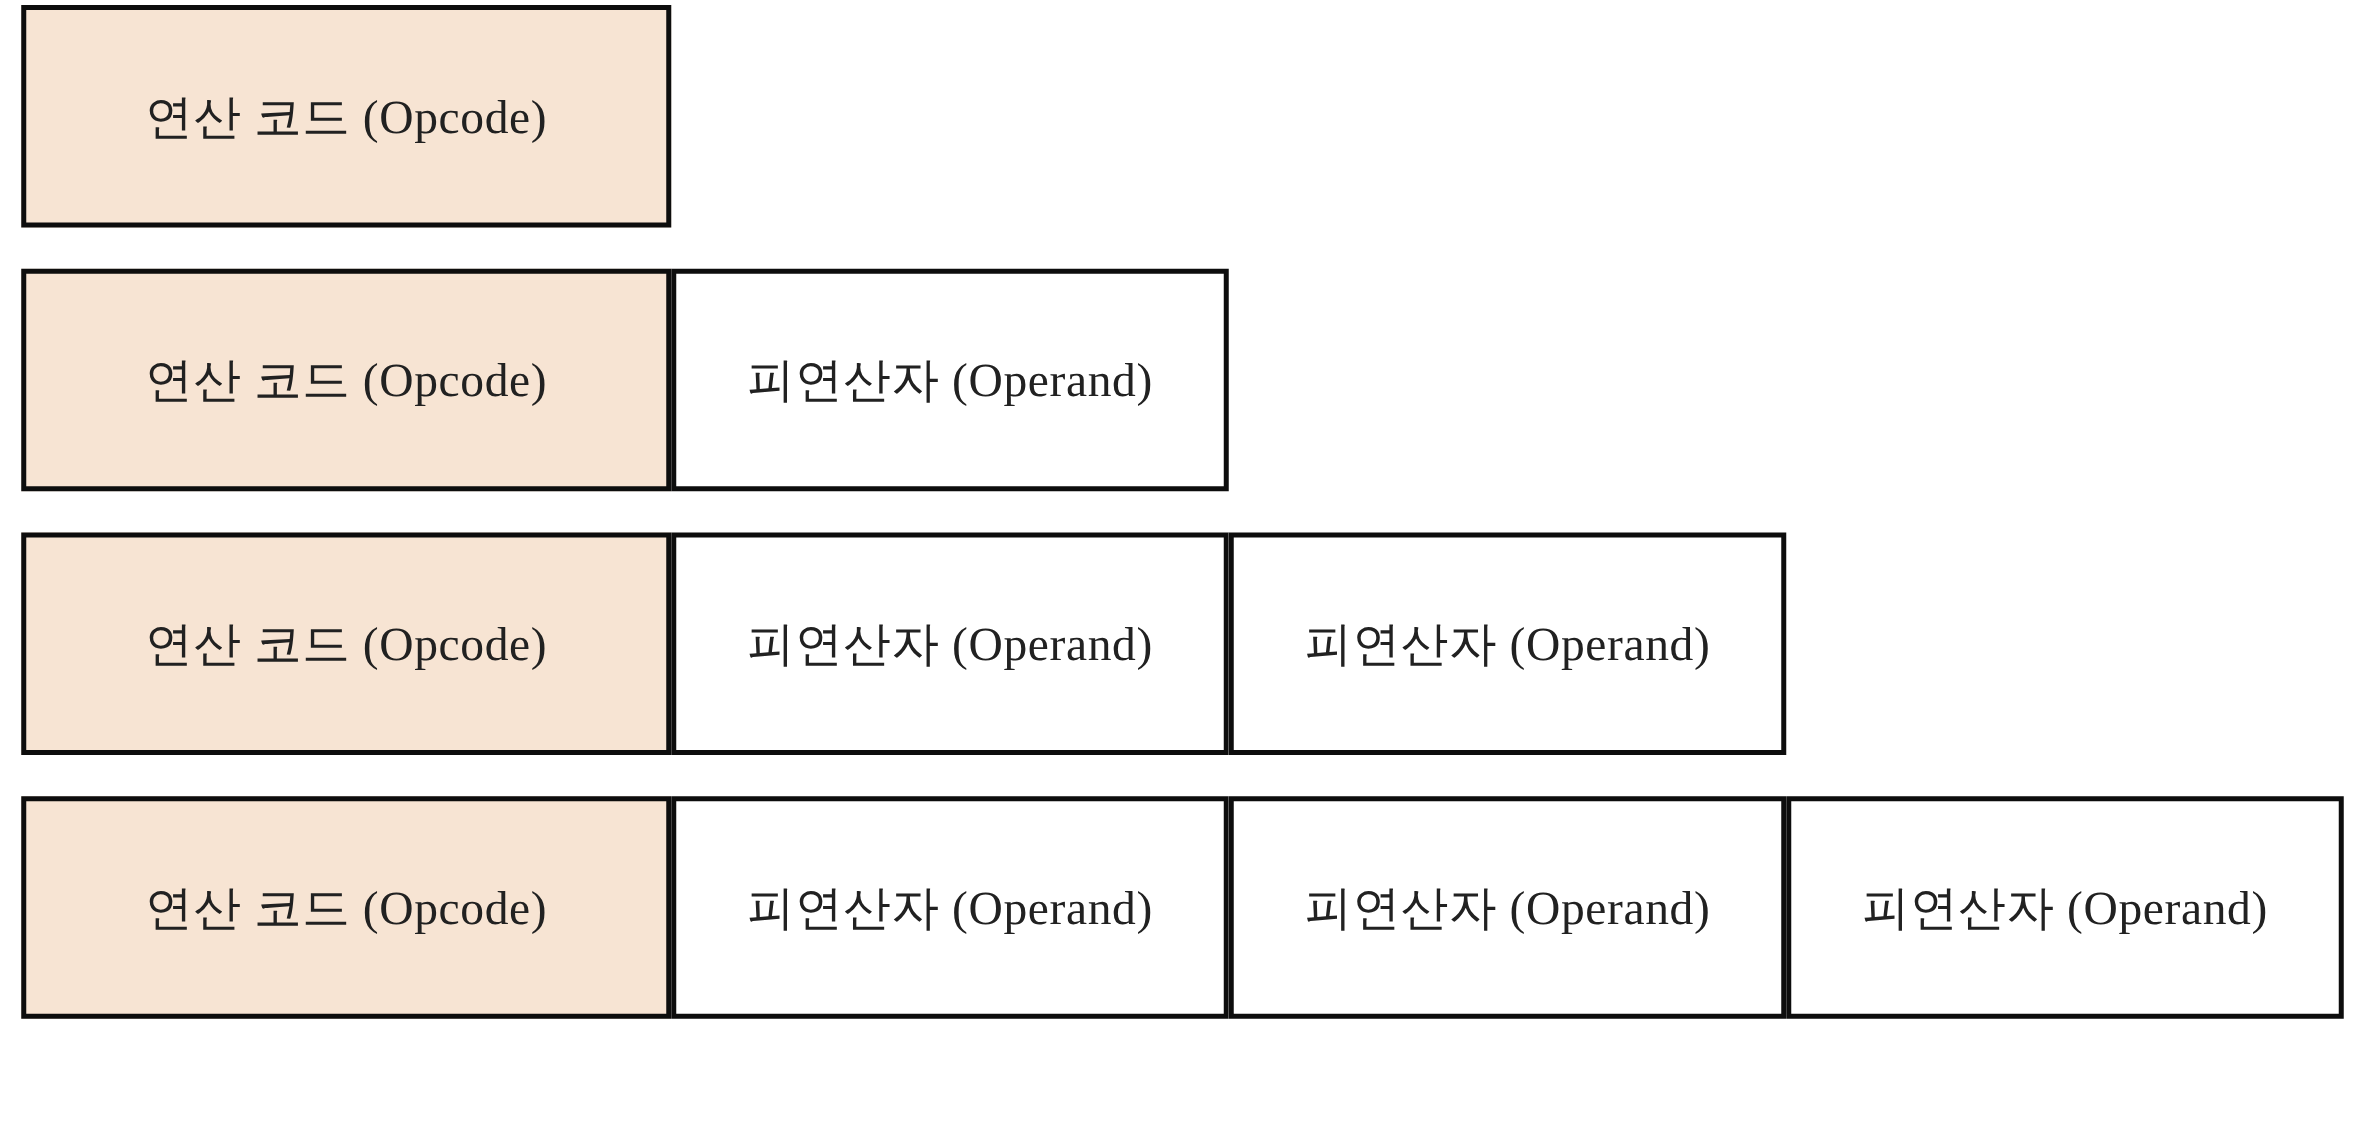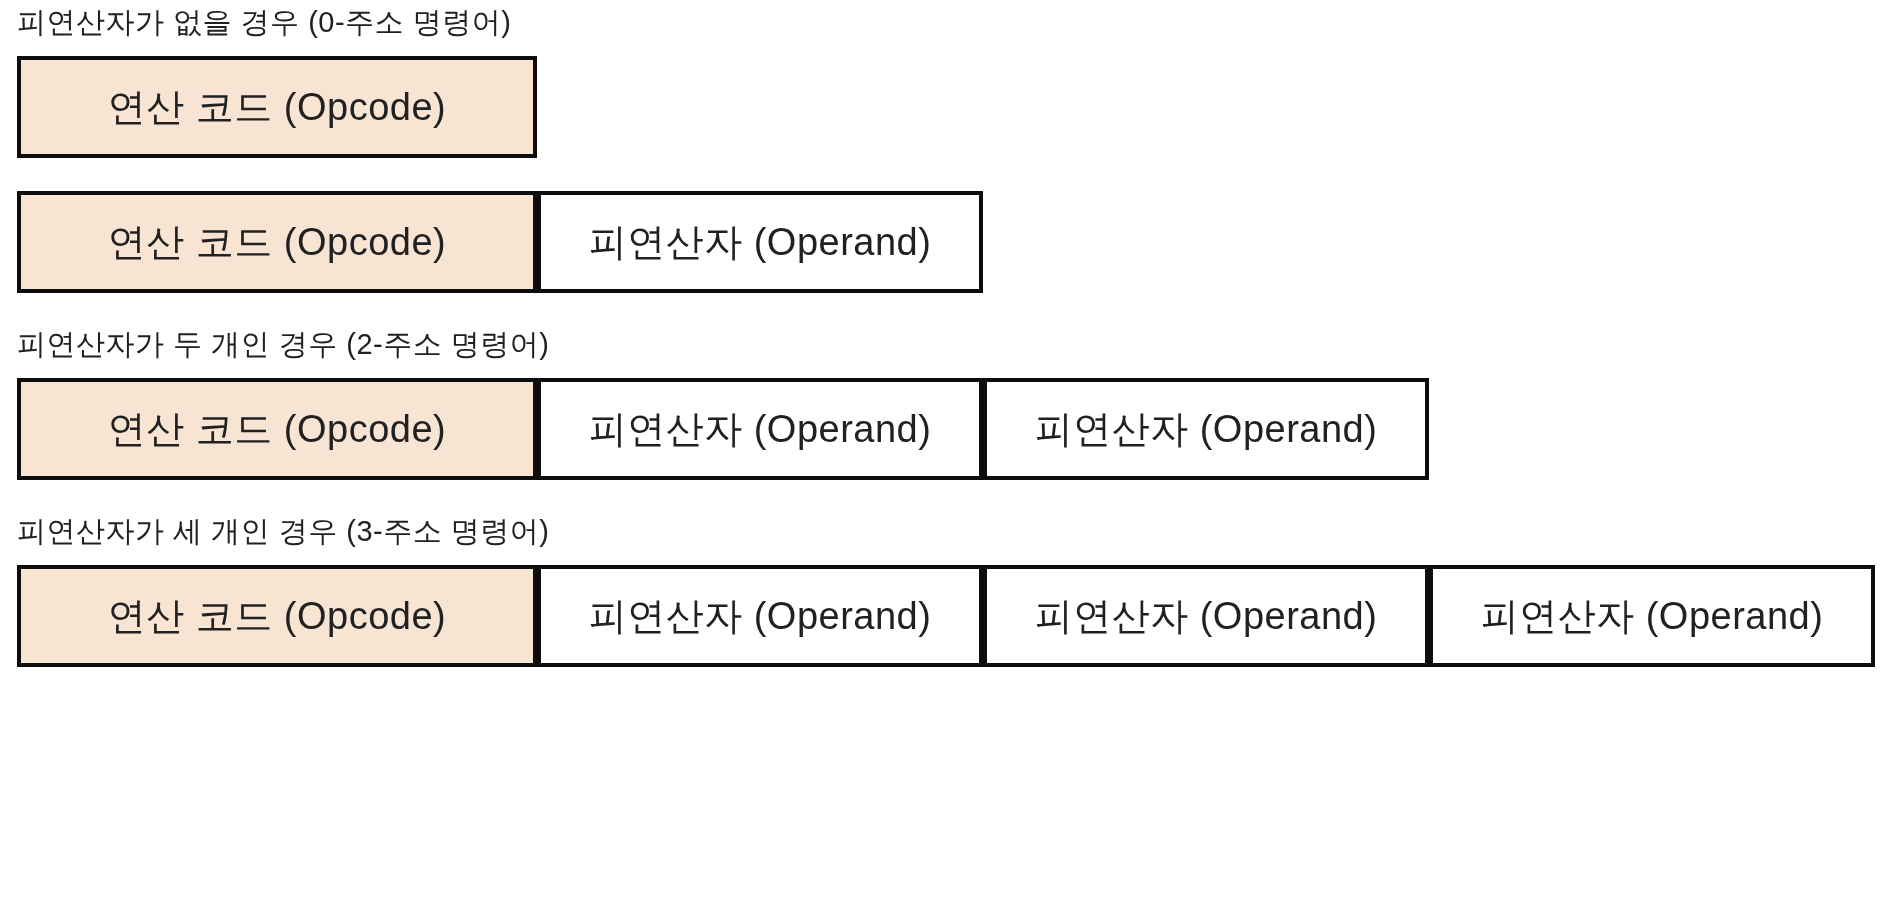--- a/index.html
+++ b/index.html
@@ -13,63 +13,61 @@
   .fmt { margin-bottom: 33px; }
   .fmt-title {
     font-size: 29px;
     line-height: 36px;
     color: var(--text, #212121);
     margin-bottom: 16px;
     letter-spacing: 0.5px;
   }
   .fmt-row { display: flex; }
   .cell {
-    height: 102px;
+    height: 178px;
     border: 4px solid var(--border, #0d0d0d);
     display: flex;
     align-items: center;
     justify-content: center;
     font-size: 38px;
     color: var(--text, #212121);
     letter-spacing: 0.5px;
     white-space: nowrap;
+    font-family: Liberation Serif, serif;
   }
   .cell.opcode  { width: 520px; background: var(--opcode-fill, #f7e4d3); }
   .cell.operand { width: 446px; background: var(--operand-fill, #ffffff); text-align: center; }
 </style>
 </head>
 <body>
 
 <div class="canvas">
 
   <section class="fmt">
-    <div class="fmt-title">피연산자가 없을 경우 (0-주소 명령어)</div>
     <div class="fmt-row">
       <div class="cell opcode">연산 코드 (Opcode)</div>
     </div>
   </section>
 
   <section class="fmt">
     <div class="fmt-row">
       <div class="cell opcode">연산 코드 (Opcode)</div>
       <div class="cell operand">피연산자 (Operand)</div>
     </div>
   </section>
 
   <section class="fmt">
-    <div class="fmt-title">피연산자가 두 개인 경우 (2-주소 명령어)</div>
     <div class="fmt-row">
       <div class="cell opcode">연산 코드 (Opcode)</div>
       <div class="cell operand">피연산자 (Operand)</div>
       <div class="cell operand">피연산자 (Operand)</div>
     </div>
   </section>
 
   <section class="fmt">
-    <div class="fmt-title">피연산자가 세 개인 경우 (3-주소 명령어)</div>
     <div class="fmt-row">
       <div class="cell opcode">연산 코드 (Opcode)</div>
       <div class="cell operand">피연산자 (Operand)</div>
       <div class="cell operand">피연산자 (Operand)</div>
       <div class="cell operand">피연산자 (Operand)</div>
     </div>
   </section>
 
 </div>
 

